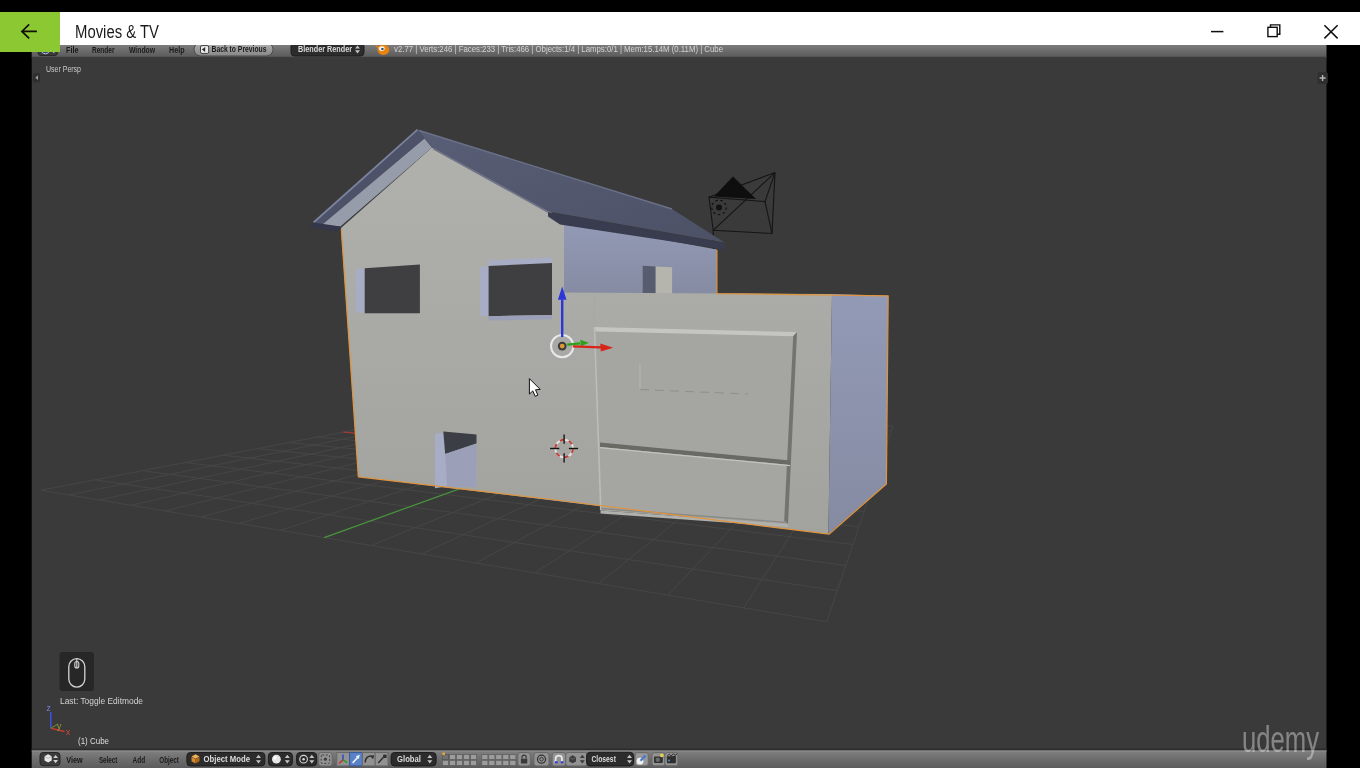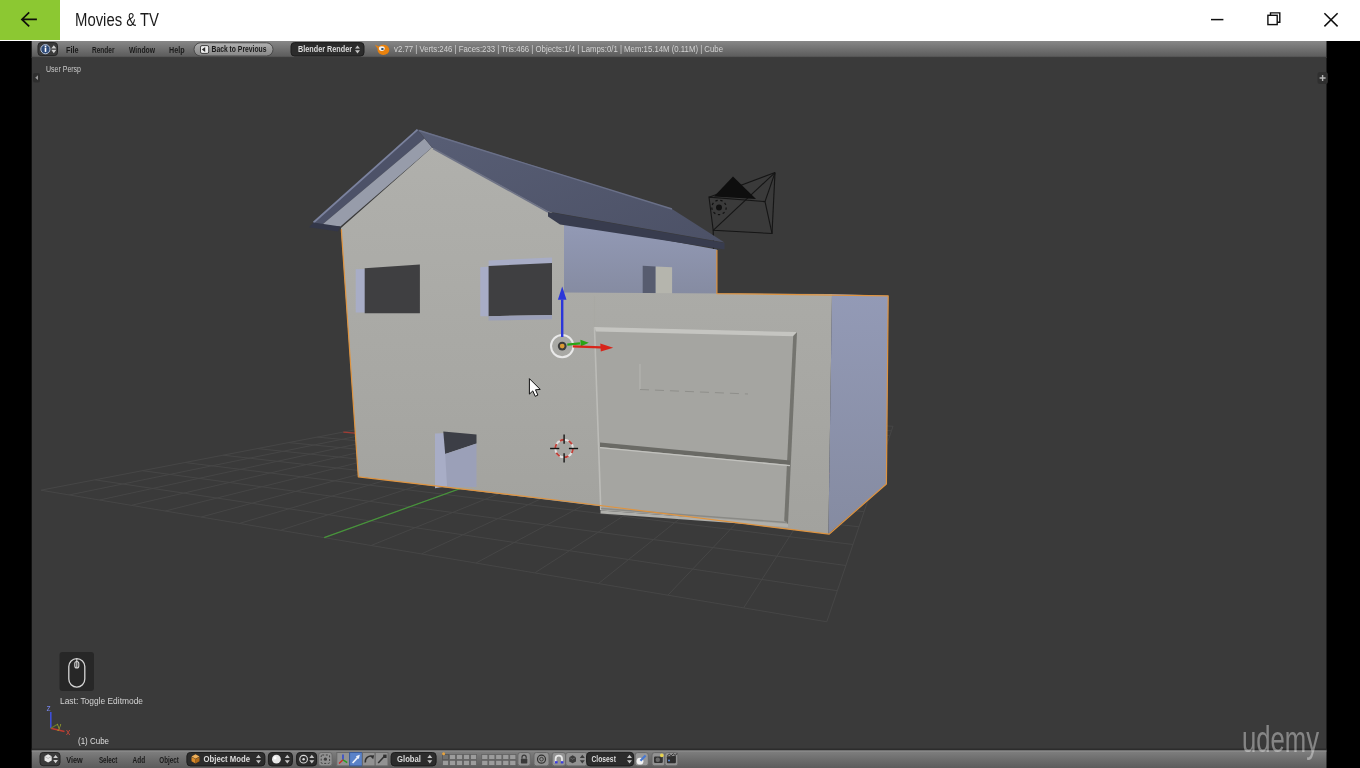--- a/index.html
+++ b/index.html
@@ -1,15 +1,15 @@
 <!DOCTYPE html>
 <html><head><meta charset="utf-8"><style>
 *{margin:0;padding:0;box-sizing:border-box}
 html,body{width:1360px;height:768px;overflow:hidden;background:#000;font-family:"Liberation Sans",sans-serif}
-#titlebar{position:absolute;left:0;top:0;width:1360px;height:41px;background:#fff}
+#titlebar{position:absolute;left:0;top:12px;width:1360px;height:33px;background:#fff}
 #back{position:absolute;left:0;top:0;width:60px;height:40px;background:#8cc832}
 #video{position:absolute;left:0;top:40px;width:1360px;height:728px;background:#000}
 svg{position:absolute;left:0;top:0}
 </style></head>
 <body>
 <div id="video"></div>
 <svg width="1360" height="768" viewBox="0 0 1360 768">
 <defs>
 <linearGradient id="hdr" x1="0" y1="0" x2="0" y2="1">
  <stop offset="0" stop-color="#8a8a8a"></stop>

